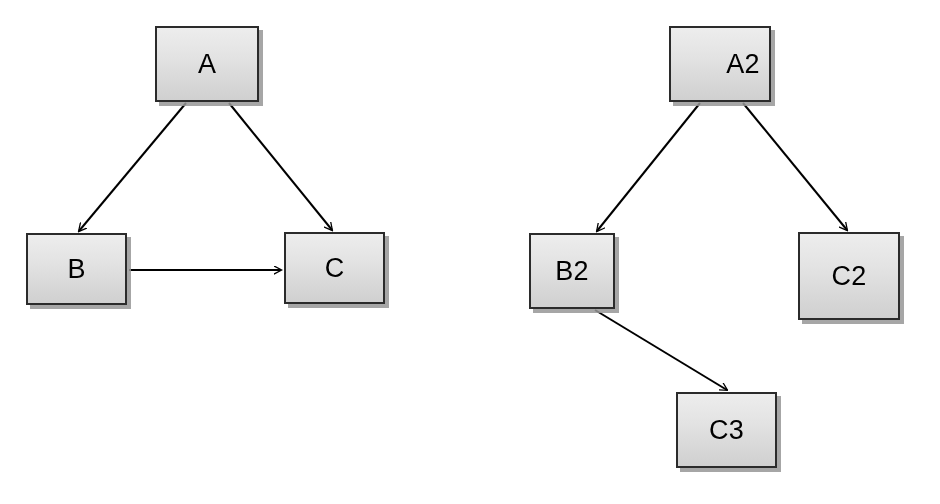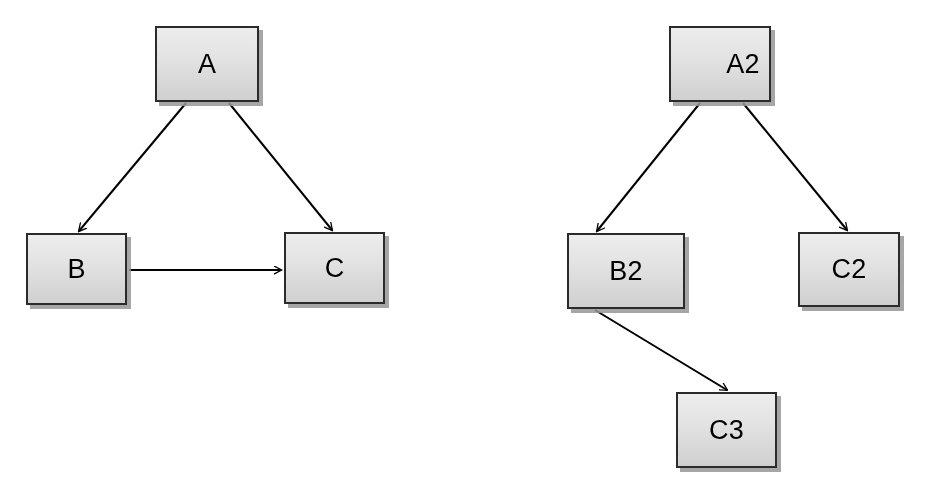--- a/index.html
+++ b/index.html
@@ -75,24 +75,24 @@
       </div>
       <div class="node" style="left: 26px; top: 233px; width: 101px; height: 72px;">
         <span class="node-label">B</span>
       </div>
       <div class="node" style="left: 284px; top: 232px; width: 101px; height: 72px;">
         <span class="node-label">C</span>
       </div>
       <div class="node" style="left: 669px; top: 26px; width: 102px; height: 76px; padding-left: 46px;">
         <span class="node-label">A2</span>
       </div>
-      <div class="node" style="left: 567px; top: 233px; width: 118px; height: 76px;">
+      <div class="node" style="left: 529px; top: 233px; width: 86px; height: 76px;">
         <span class="node-label">B2</span>
       </div>
-      <div class="node" style="left: 798px; top: 232px; width: 102px; height: 75px;">
+      <div class="node" style="left: 798px; top: 232px; width: 102px; height: 88px;">
         <span class="node-label">C2</span>
       </div>
       <div class="node" style="left: 676px; top: 392px; width: 101px; height: 76px; justify-content: center;">
         <span class="node-label">C3</span>
       </div>
     </div>
 
 </div>
 
 </body></html>

